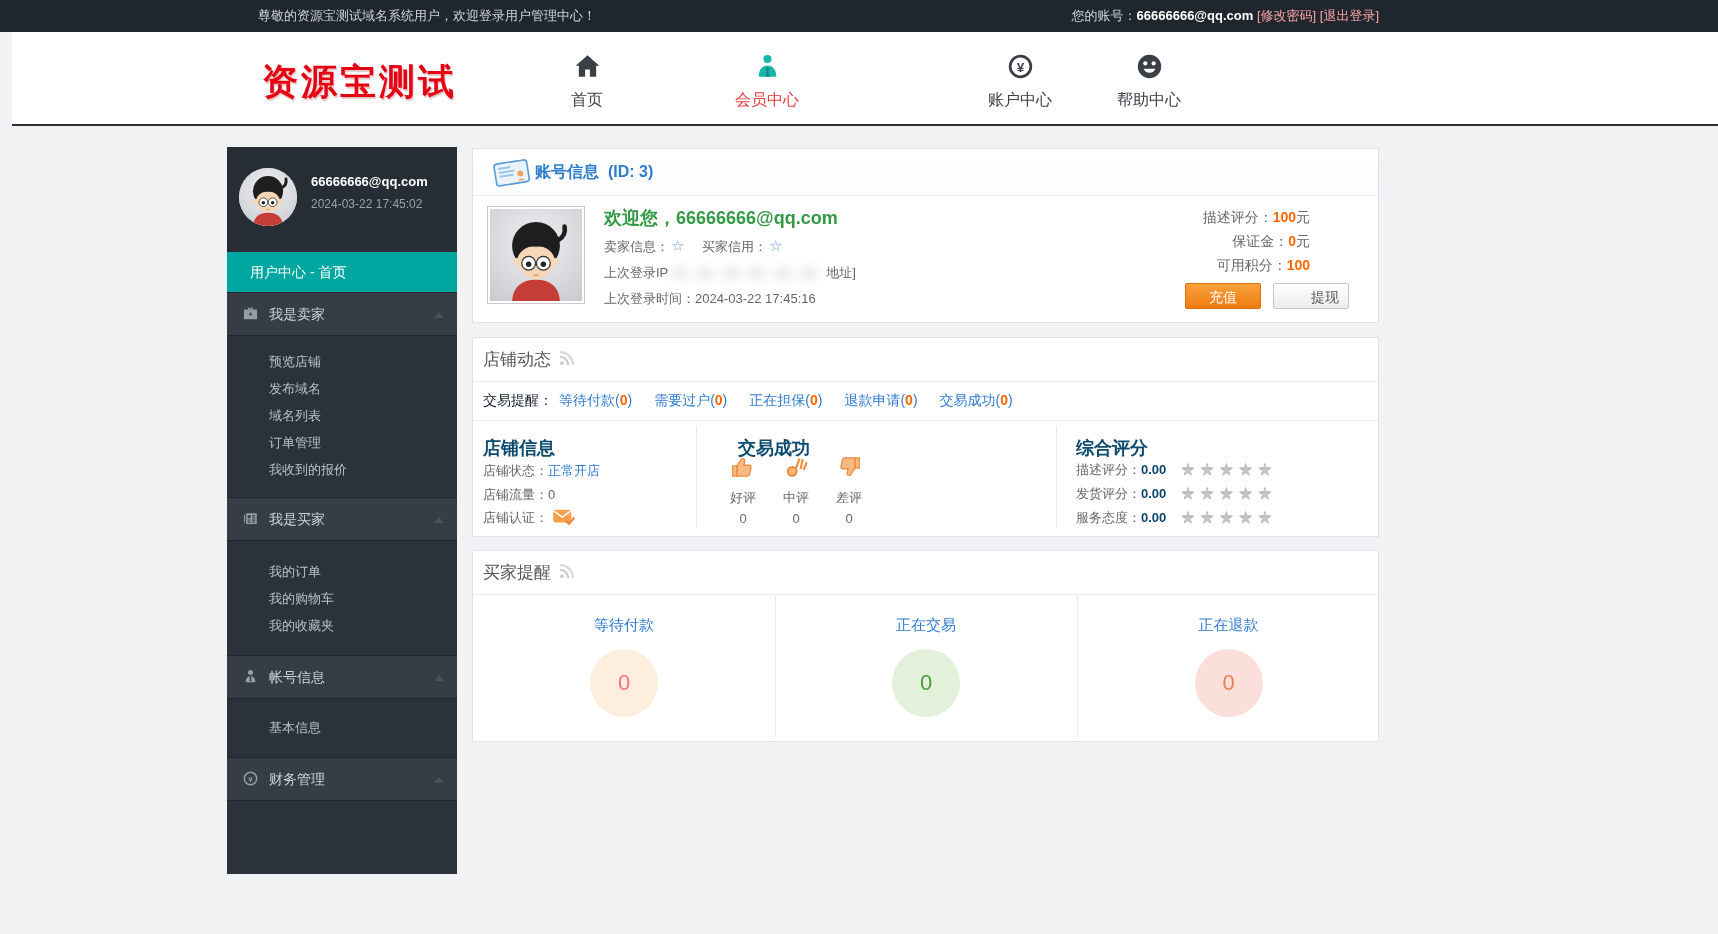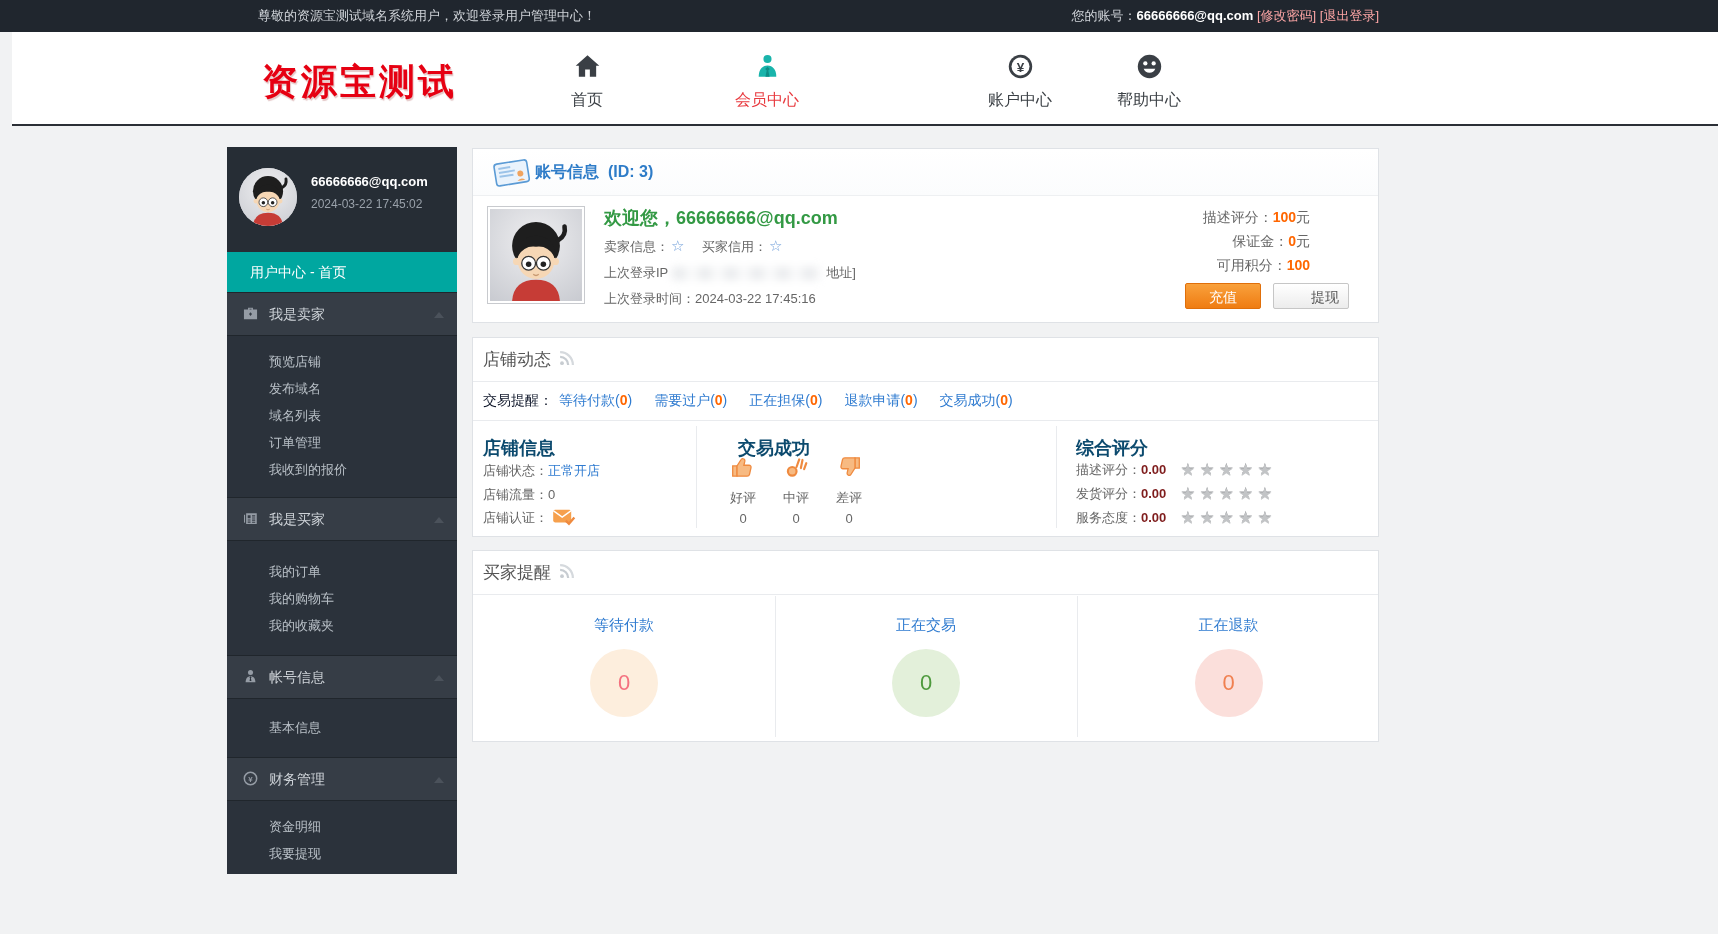--- a/index.html
+++ b/index.html
@@ -73,21 +73,21 @@
   .trade-links a b{color:#ff6600;}
   .p2-cols{left:0;top:82px;width:100%;height:116px;}
   .vdiv{position:absolute;top:6px;bottom:8px;width:1px;background:#e9ebee;}
   .colhead{font-size:18px;font-weight:bold;color:#0c4a6e;}
   .inforow{font-size:13px;color:#666;}
   .inforow a{color:#2f7bd0;text-decoration:none;cursor:pointer;}
   .rate-item{position:absolute;width:52px;text-align:center;}
   .rate-item .rlabel{margin-top:5px;font-size:13px;color:#666;}
   .rate-item .rcount{margin-top:4px;font-size:13px;color:#666;}
   .score-row{position:absolute;left:20px;font-size:13px;color:#666;white-space:nowrap;}
-  .score-row b{color:#7f1d1d;margin-right:14px;}
+  .score-row b{color:#0c4a6e;margin-right:14px;}
   .stars{color:#c2c4c6;font-size:17px;letter-spacing:4px;text-shadow:0 1px 0 #ffffff,0 -1px 0 #9b9da0;vertical-align:-2px;}
 
   
   .p3-cols{left:0;top:45px;width:100%;height:145px;}
   .bcol{position:absolute;top:0;height:100%;text-align:center;}
   .bcol .blabel{margin-top:20px;font-size:15px;color:#2f7bd0;cursor:pointer;}
   .circle{margin:14px auto 0;width:68px;height:68px;border-radius:50%;line-height:68px;font-size:22px;}
 </style>
 </head>
 <body>
@@ -243,25 +243,20 @@
       <div class="sec-header">
         <span class="sico">
           <svg viewBox="0 0 16 16" width="15" height="15">
               <circle cx="8" cy="8" r="6.6" fill="none" stroke="#959ca5" stroke-width="1.6"></circle>
               <text x="8" y="11.4" font-size="8.5" font-weight="bold" text-anchor="middle" fill="#959ca5" font-family="Liberation Sans, sans-serif">¥</text>
             </svg>
         </span>
         <span class="stitle">财务管理</span>
         <span class="arrow"></span>
       </div>
-      <div class="sec-items" style="padding:12px 0 14px">
-        <div class="side-item">资金明细</div>
-        <div class="side-item">我要提现</div>
-        <div class="side-item">保证金管理</div>
-      </div>
     </div>
   </div>
 
   <div id="p1" class="abs panel">
     <div class="abs p1-header">
       <span class="abs idcard">
         <svg viewBox="0 0 40 32" width="40" height="32">
             <g transform="rotate(-9 20 16)">
               <rect x="4" y="6" width="33" height="22" rx="3" fill="#eaf3fc" stroke="#5b9bd5" stroke-width="1.6"></rect>
               <rect x="8" y="10" width="12" height="2" fill="#9cc3e8"></rect>

